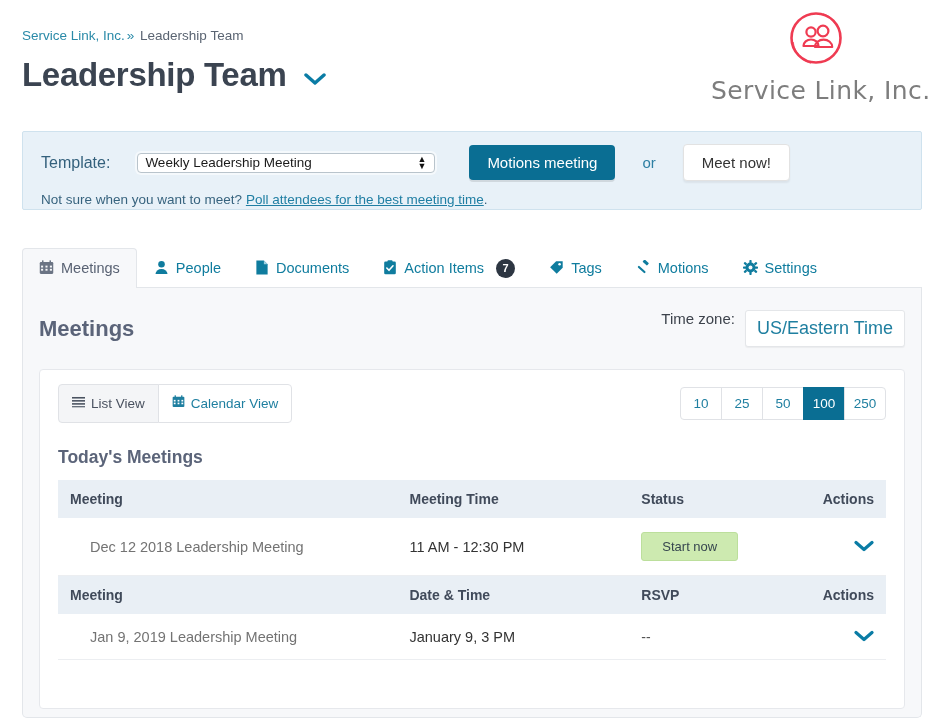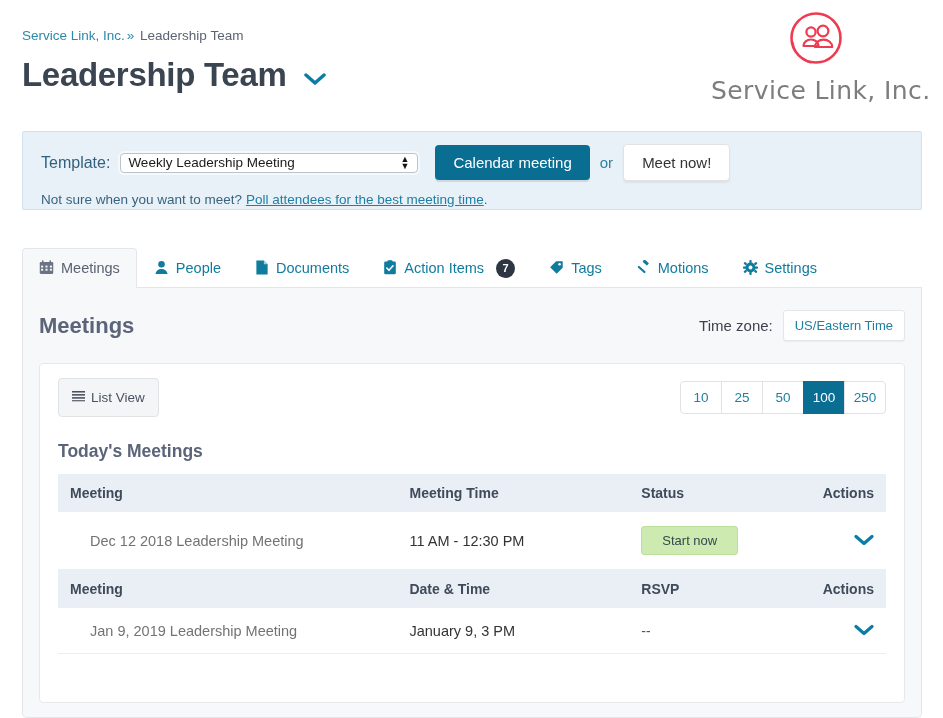--- a/index.html
+++ b/index.html
@@ -57,21 +57,21 @@
 
   
   .infobar {
     position: absolute; left: 22px; top: 131px;
     width: 900px; height: 79px;
     background: #e8f1f8;
     border: 1px solid #cfe2ee;
     border-radius: 2px;
     padding: 12px 18px;
   }
-  .infobar-row1 { display:flex; align-items:center; gap: 0; }
+  .infobar-row1 { display:flex; align-items:center; gap: 17px; }
   .tpl-label {
     font-size: 16px; color:#33607c; margin-right: 10px;
     font-weight: 400;
   }
   .tpl-select {
     width: 298px; height: 20px;
     font-size: 13.5px;
     font-family: "Liberation Sans", sans-serif;
     color:#1a1a1a;
     background: #fff;
@@ -153,25 +153,25 @@
     border: 1px solid #e3e6ea; border-top: none;
     border-bottom-left-radius: 5px; border-bottom-right-radius: 5px;
     padding: 22px 16px 0 16px;
     overflow: hidden;
   }
   .panel-head { display:flex; align-items:center; justify-content: space-between; }
   h2.panel-title {
     margin: 0; font-size: 22px; font-weight: 700; color:#5b6479;
     line-height: 28px;
   }
-  .tz-wrap { display:flex; align-items:center; gap: 10px; }
+  .tz-wrap { display:flex; align-items:flex-start; gap: 10px; }
   .tz-label { font-size: 15px; color:#3d434c; }
   .tz-btn {
     background:#fff; border: 1px solid #e4e6e9; border-radius: 3px;
-    color:#1f7fa0; font-size: 13px; padding: 7px 11px;
+    color:#1f7fa0; font-size: 18px; padding: 7px 11px;
     cursor:pointer; box-shadow: 0 1px 1px rgba(0,0,0,0.05);
   }
 
   .card {
     margin-top: 22px; background:#fff;
     border: 1px solid #e6e8ec;
     border-radius: 4px;
     padding: 14px 18px 18px 18px;
     min-height: 340px;
   }
@@ -269,21 +269,21 @@
 
   <div class="infobar">
     <div class="infobar-row1">
       <span class="tpl-label">Template:</span>
       <span class="select-wrap">
         <select class="tpl-select">
           <option>Weekly Leadership Meeting</option>
         </select>
         <span class="select-arrows">▲<br>▼</span>
       </span>
-      <button class="btn-primary">Calendar meeting</button>
+      <button class="btn-primary">Motions meeting</button>
       <span class="or-text">or</span>
       <button class="btn-white">Meet now!</button>
     </div>
     <div class="infobar-row2">
       <span>Not sure when you want to meet?</span>
       <a href="#">Poll attendees for the best meeting time</a><span>.</span>
     </div>
   </div>
 
   <div class="tabs">
@@ -393,20 +393,36 @@
             <span class="bicon">
               <svg width="13" height="12" viewBox="0 0 14 12" aria-hidden="true">
                 <rect x="0" y="0.6" width="14" height="1.7" fill="#4a5260"></rect>
                 <rect x="0" y="3.9" width="14" height="1.7" fill="#4a5260"></rect>
                 <rect x="0" y="7.2" width="14" height="1.7" fill="#4a5260"></rect>
                 <rect x="0" y="10.5" width="14" height="1.2" fill="#4a5260"></rect>
               </svg>
             </span>
             <span>List View</span>
           </button>
+          <button class="bg-btn">
+            <span class="bicon">
+              <svg width="13" height="13" viewBox="0 0 16 16" aria-hidden="true">
+                <rect x="0.8" y="2.2" width="14.4" height="12.6" rx="1.2" fill="#1f7fa0"></rect>
+                <rect x="2.2" y="6" width="2.2" height="2" fill="#fff"></rect>
+                  <rect x="6.9" y="6" width="2.2" height="2" fill="#fff"></rect>
+                  <rect x="11.6" y="6" width="2.2" height="2" fill="#fff"></rect>
+                <rect x="2.2" y="9.4" width="2.2" height="2" fill="#fff"></rect>
+                  <rect x="6.9" y="9.4" width="2.2" height="2" fill="#fff"></rect>
+                  <rect x="11.6" y="9.4" width="2.2" height="2" fill="#fff"></rect>
+                <rect x="3.2" y="0.4" width="1.6" height="3" fill="#1f7fa0"></rect>
+                  <rect x="11.2" y="0.4" width="1.6" height="3" fill="#1f7fa0"></rect>
+              </svg>
+            </span>
+            <span>Calendar View</span>
+          </button>
         </div>
 
         <div class="pager">
           <button class="pg-btn">10</button>
           <button class="pg-btn">25</button>
           <button class="pg-btn">50</button>
           <button class="pg-btn active">100</button>
           <button class="pg-btn">250</button>
         </div>
       </div>

